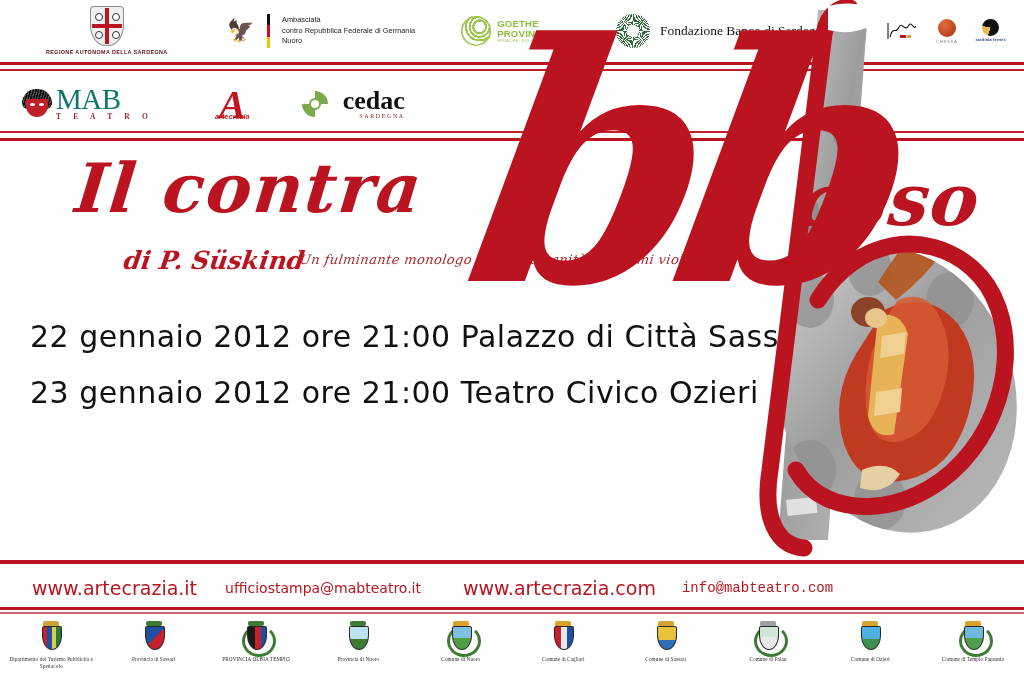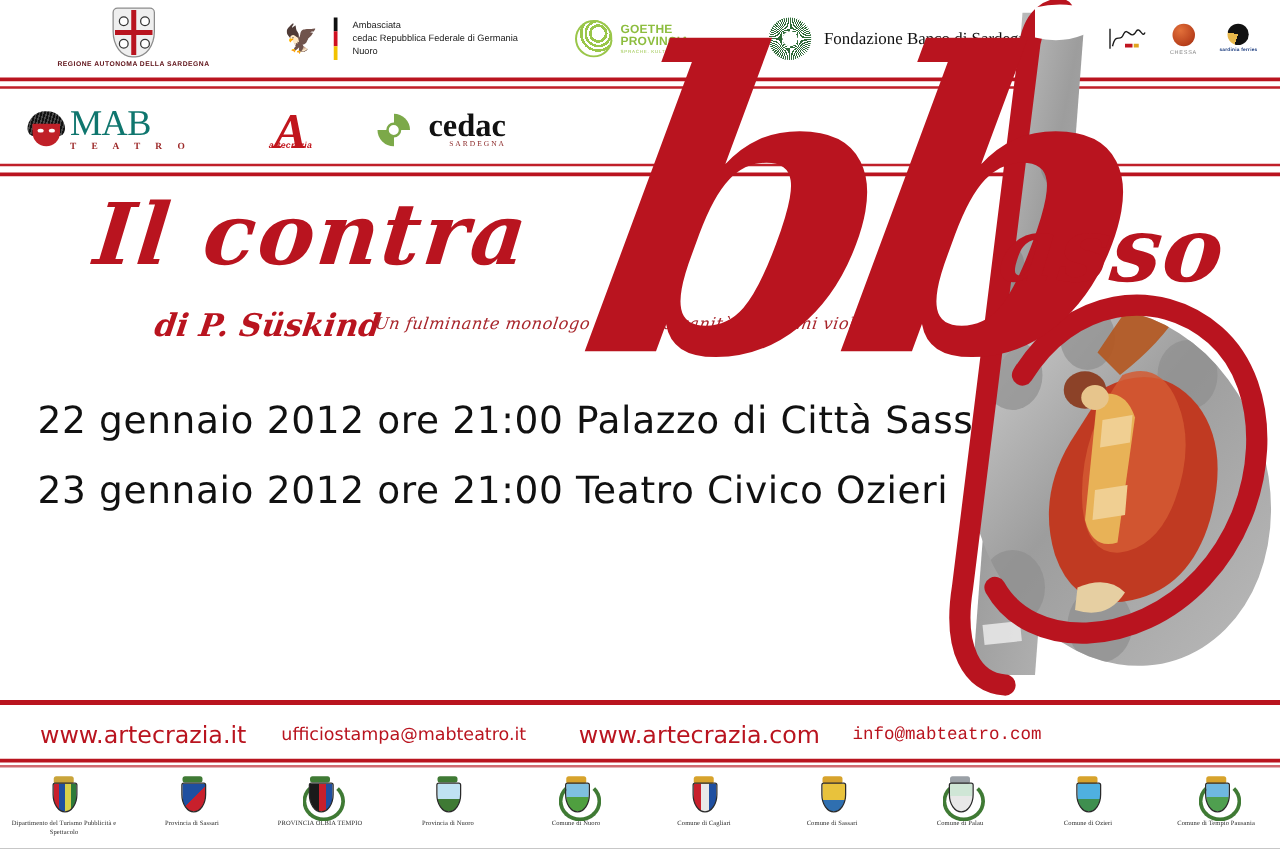--- a/index.html
+++ b/index.html
@@ -178,21 +178,21 @@
 
     <div class="logo-slot" style="margin-left:60px;">
       <div class="eagle">🦅</div>
       <div class="de-flag">
         <i class="de-k"></i>
           <i class="de-r"></i>
           <i class="de-g"></i>
       </div>
       <div class="amb-text">
         <div>Ambasciata</div>
-        <div>cedac Repubblica Federale di Germania</div>
+        <div>contro Repubblica Federale di Germania</div>
         <div>Nuoro</div>
       </div>
     </div>
 
     <div class="logo-slot" style="margin-left:46px;">
       <div class="goethe-mark"></div>
       <div>
         <div class="goethe-txt">GOETHE</div>
         <div class="goethe-txt">PROVINCIA</div>
         <div class="goethe-sub">SPRACHE. KULTUR. DEUTSCHLAND.</div>

